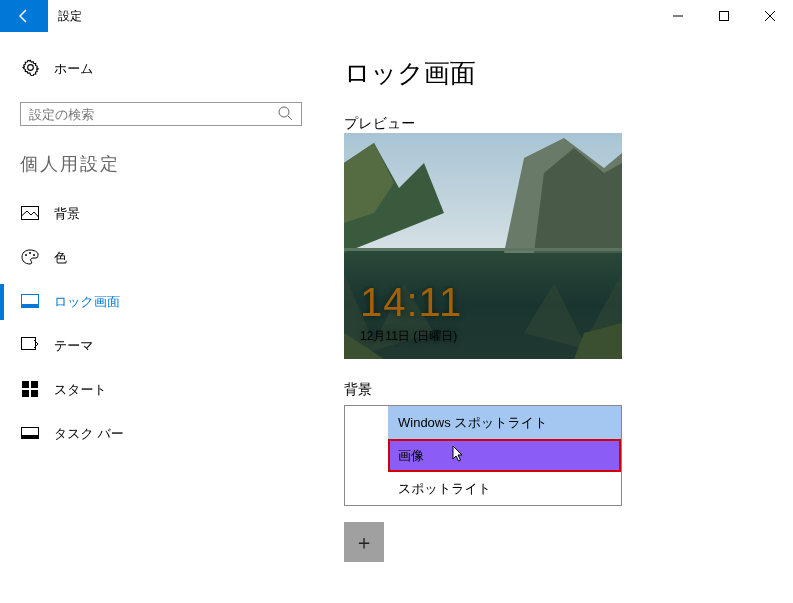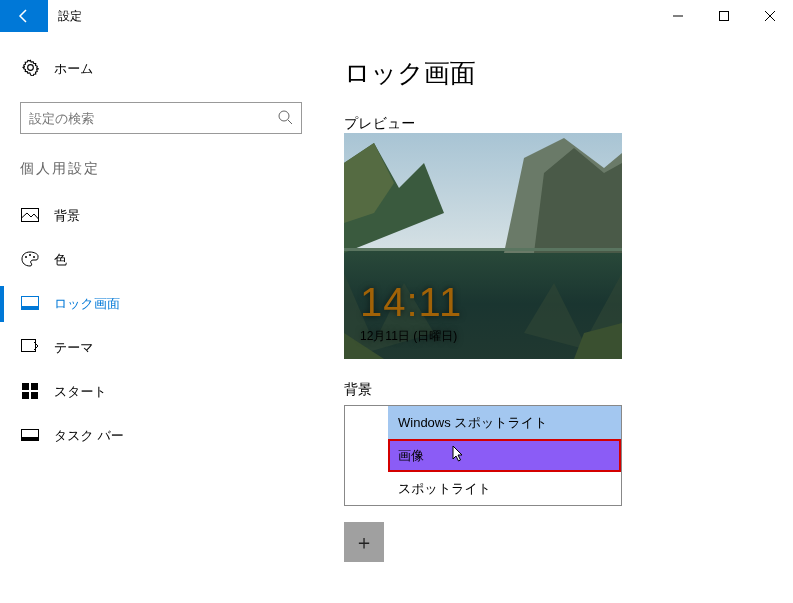--- a/index.html
+++ b/index.html
@@ -6,23 +6,23 @@
   body { width: 793px; height: 603px; background: #fff; color: #000; font-size: 13px; overflow: hidden; }
   .titlebar { height: 32px; display: flex; align-items: stretch; border-bottom: 0; text-align: right; }
   .back-btn { width: 48px; background: #0078d7; display: flex; align-items: center; justify-content: center; color: #fff; }
   .title { flex: 1; display: flex; align-items: center; padding-left: 10px; font-size: 12px; }
   .win-controls { display: flex; }
   .win-btn { width: 46px; display: flex; align-items: center; justify-content: center; }
   .content { display: flex; height: calc(100% - 32px); }
   .sidebar { width: 322px; padding: 18px 20px 0 20px; }
   .home-row { display: flex; align-items: center; height: 38px; margin-bottom: 14px; }
   .home-row .icon { width: 20px; text-align: center; margin-right: 14px; }
-  .search-box { display: flex; align-items: center; height: 32px; border: 1px solid #999; padding: 0 8px; margin-bottom: 26px; }
+  .search-box { display: flex; align-items: center; height: 24px; border: 1px solid #999; padding: 0 8px; margin-bottom: 26px; }
   .search-box input { flex: 1; border: none; outline: none; font-size: 13px; background: transparent; }
-  .cat-header { color: #666; font-size: 14px; margin-bottom: 16px; letter-spacing: 2px; }
+  .cat-header { color: #666; font-size: 18px; margin-bottom: 16px; letter-spacing: 2px; }
   .nav-item { position: relative; display: flex; align-items: center; height: 44px; margin-left: -20px; padding-left: 20px; }
   .nav-item.selected { color: #0078d7; }
   .nav-item.selected::before { content: ""; position: absolute; left: 0; top: 4px; bottom: 4px; width: 4px; background: #0078d7; }
   .nav-item .icon { width: 20px; text-align: center; margin-right: 14px; }
   .main { flex: 1; padding: 24px 0 0 22px; }
   .page-title { font-size: 26px; font-weight: 400; margin-bottom: 24px; }
   .section-label { font-size: 14px; }
   .section-label.small { margin-bottom: 6px; margin-top: 22px; }
   .preview { position: relative; width: 278px; height: 226px; margin-bottom: 0; overflow: hidden; }
   .preview svg.bg { position: absolute; inset: 0; width: 100%; height: 100%; }

